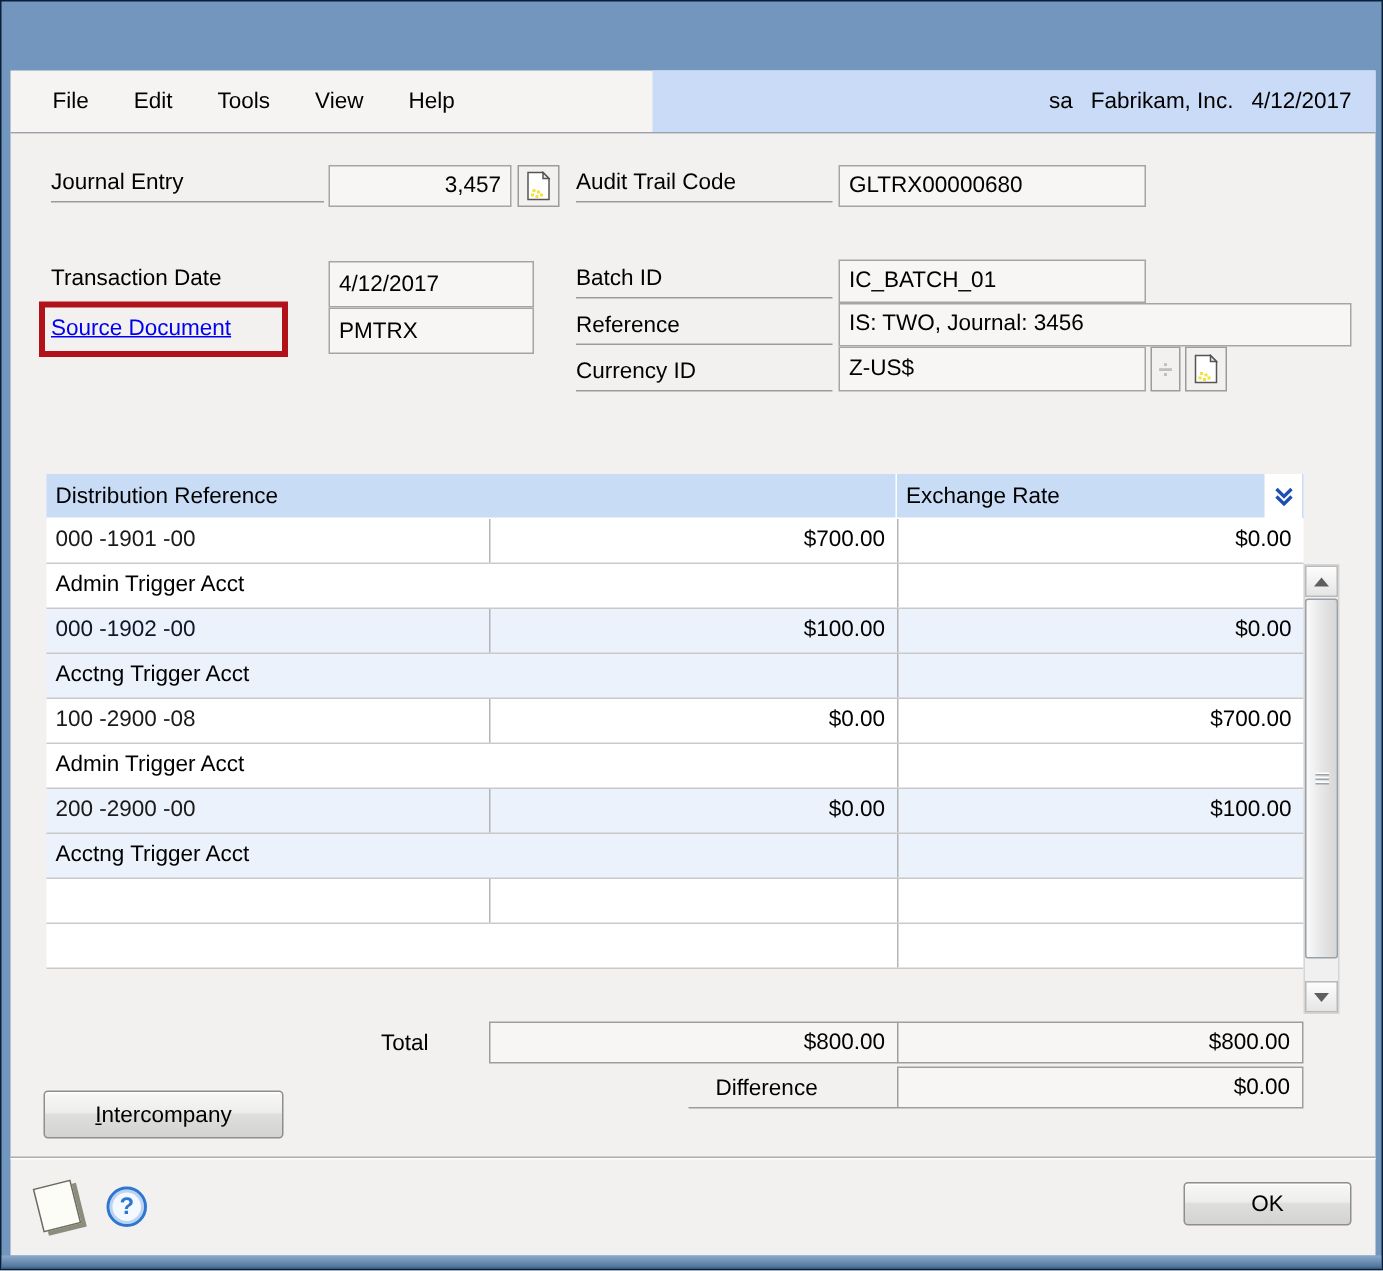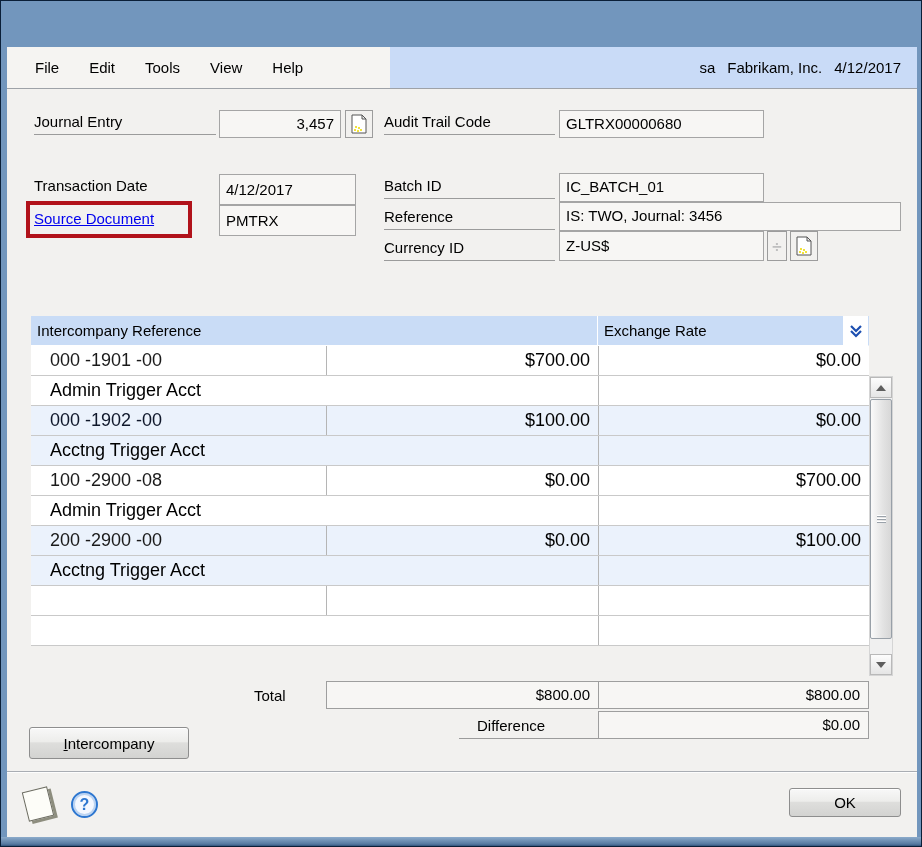--- a/index.html
+++ b/index.html
@@ -38,21 +38,21 @@
   }
   .glyph-min { width:17px; height:4px; background:#fff; border-radius:1px; box-shadow:0 1px 1px #4C6B89; }
   .glyph-max { width:13px; height:11px; border:2px solid #fff; box-shadow:0 1px 1px #4C6B89, inset 0 1px 1px #4C6B89; }
   .glyph-close { font-size:16px; font-weight:bold; color:#fff; text-shadow:0 1px 2px #75250F; line-height:1; }
 
   
   .menubar {
     position:absolute; left:6px; top:46px; width:910px; height:42px;
     background:#F5F4F2; border-bottom:1px solid #9EA2A8; display:flex;
   }
-  .menu-left { display:flex; align-items:flex-start; height:100%; width:383px; padding-left:13px; }
+  .menu-left { display:flex; align-items:flex-start; height:100%; width:428px; padding-left:13px; }
   .menu-item { padding:0 15px; font-size:15px; height:100%; display:flex; align-items:center; cursor:default; }
   .menu-right {
     flex:1; height:100%; background:var(--status_bar_bg,#C9DBF7);
     display:flex; align-items:center; justify-content:flex-end; gap:12px;
     padding-right:16px; font-size:15px;
   }
 
   
   .client { position:absolute; left:6px; top:88px; width:910px; height:748px; background:#F2F1EF; }
 
@@ -81,22 +81,22 @@
     position:absolute; top:0; height:30px; font-size:15px; line-height:29px;
     padding-left:6px; border-right:1px solid #FFFFFF; border-bottom:1px solid #FFFFFF;
     overflow:hidden; white-space:nowrap;
   }
   .hdr-icon-cell { display:flex; align-items:center; justify-content:center; padding-left:0; }
   .chev-cell { background:#FFFFFF; display:flex; align-items:center; justify-content:center; padding-left:0; border-right:1px solid #C9DCF6; }
 
   .body-row { position:relative; height:30px; background:#FFFFFF; border-bottom:1px solid #C9C9C9; }
   .body-row.alt { background:var(--row_alt_bg,#EBF2FC); }
   .cell {
-    position:absolute; top:0; height:29px; font-size:18px; line-height:28px;
-    padding:0 19px; white-space:nowrap; overflow:hidden;
+    position:absolute; top:0; height:29px; font-size:15px; line-height:28px;
+    padding:0 6px; white-space:nowrap; overflow:hidden;
   }
   .cell.num { text-align:right; padding-right:8px; }
   .bl { border-left:1px solid #B5B5B5; }
 
   
   .scrollbar {
     position:absolute; left:862px; top:287px; width:24px; height:300px;
     background:#F0F0F0; border:1px solid #D5D5D5;
   }
   .sb-btn { position:absolute; left:0; width:22px; height:21px; background:linear-gradient(#FDFDFD,#E5E5E5); border:1px solid #B9B9B9; display:flex; align-items:center; justify-content:center; }
@@ -221,21 +221,21 @@
             <rect x="6" y="16" width="2" height="2"></rect>
             <rect x="4" y="12" width="2" height="2"></rect>
             <rect x="7" y="13" width="2" height="2"></rect>
             <rect x="9" y="15" width="2" height="2"></rect>
           </g>
       </svg>
     </div>
 
     <div class="grid">
       <div class="hdr-row">
-        <div class="hdr-cell" style="left:0; width:567px;">Intercompany Reference</div>
+        <div class="hdr-cell" style="left:0; width:567px;">Distribution Reference</div>
         <div class="hdr-cell" style="left:567px; width:246px;">Exchange Rate</div>
         <div class="hdr-cell chev-cell" style="left:813px; width:25px;">
           <svg width="14" height="14" viewBox="0 0 14 14">
             <path d="M2 2 L7 7 L12 2 M2 7 L7 12 L12 7" stroke="#1C4FB0" stroke-width="2.2" fill="none"></path>
           </svg>
         </div>
       </div>
 
       <div class="body-row">
         <div class="cell" style="left:0; width:295px; color:#1A1A1A;">000 -1901 -00</div>

